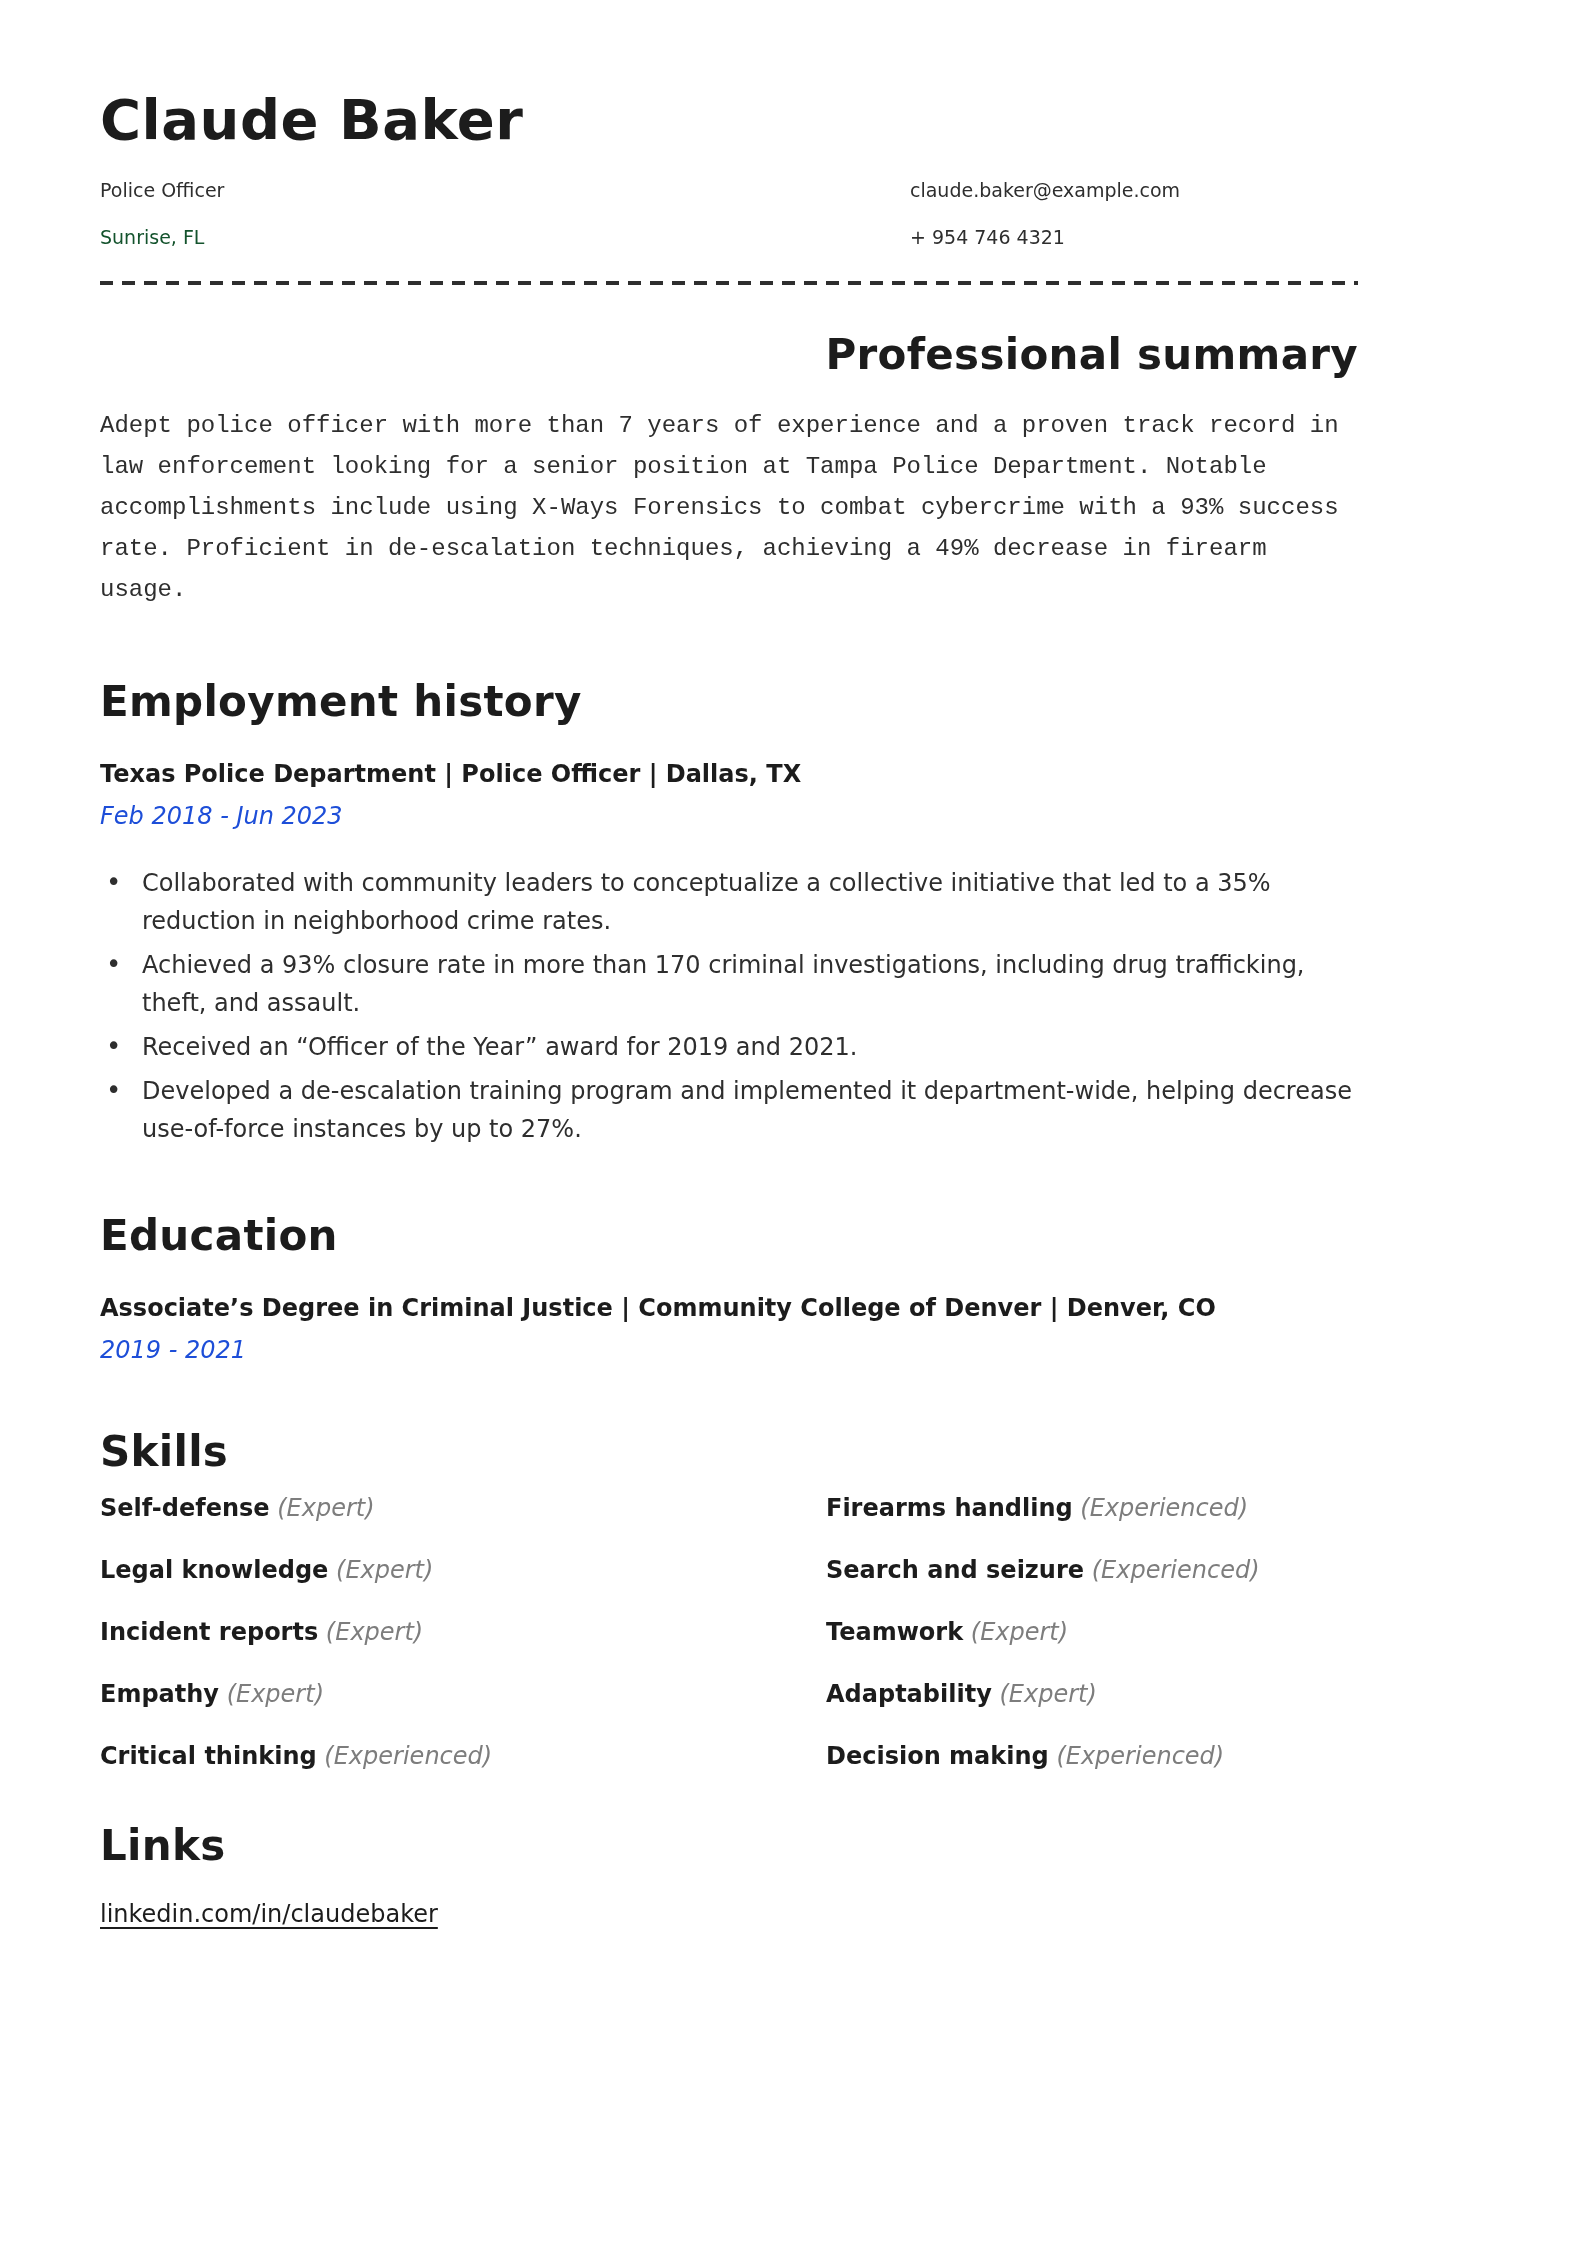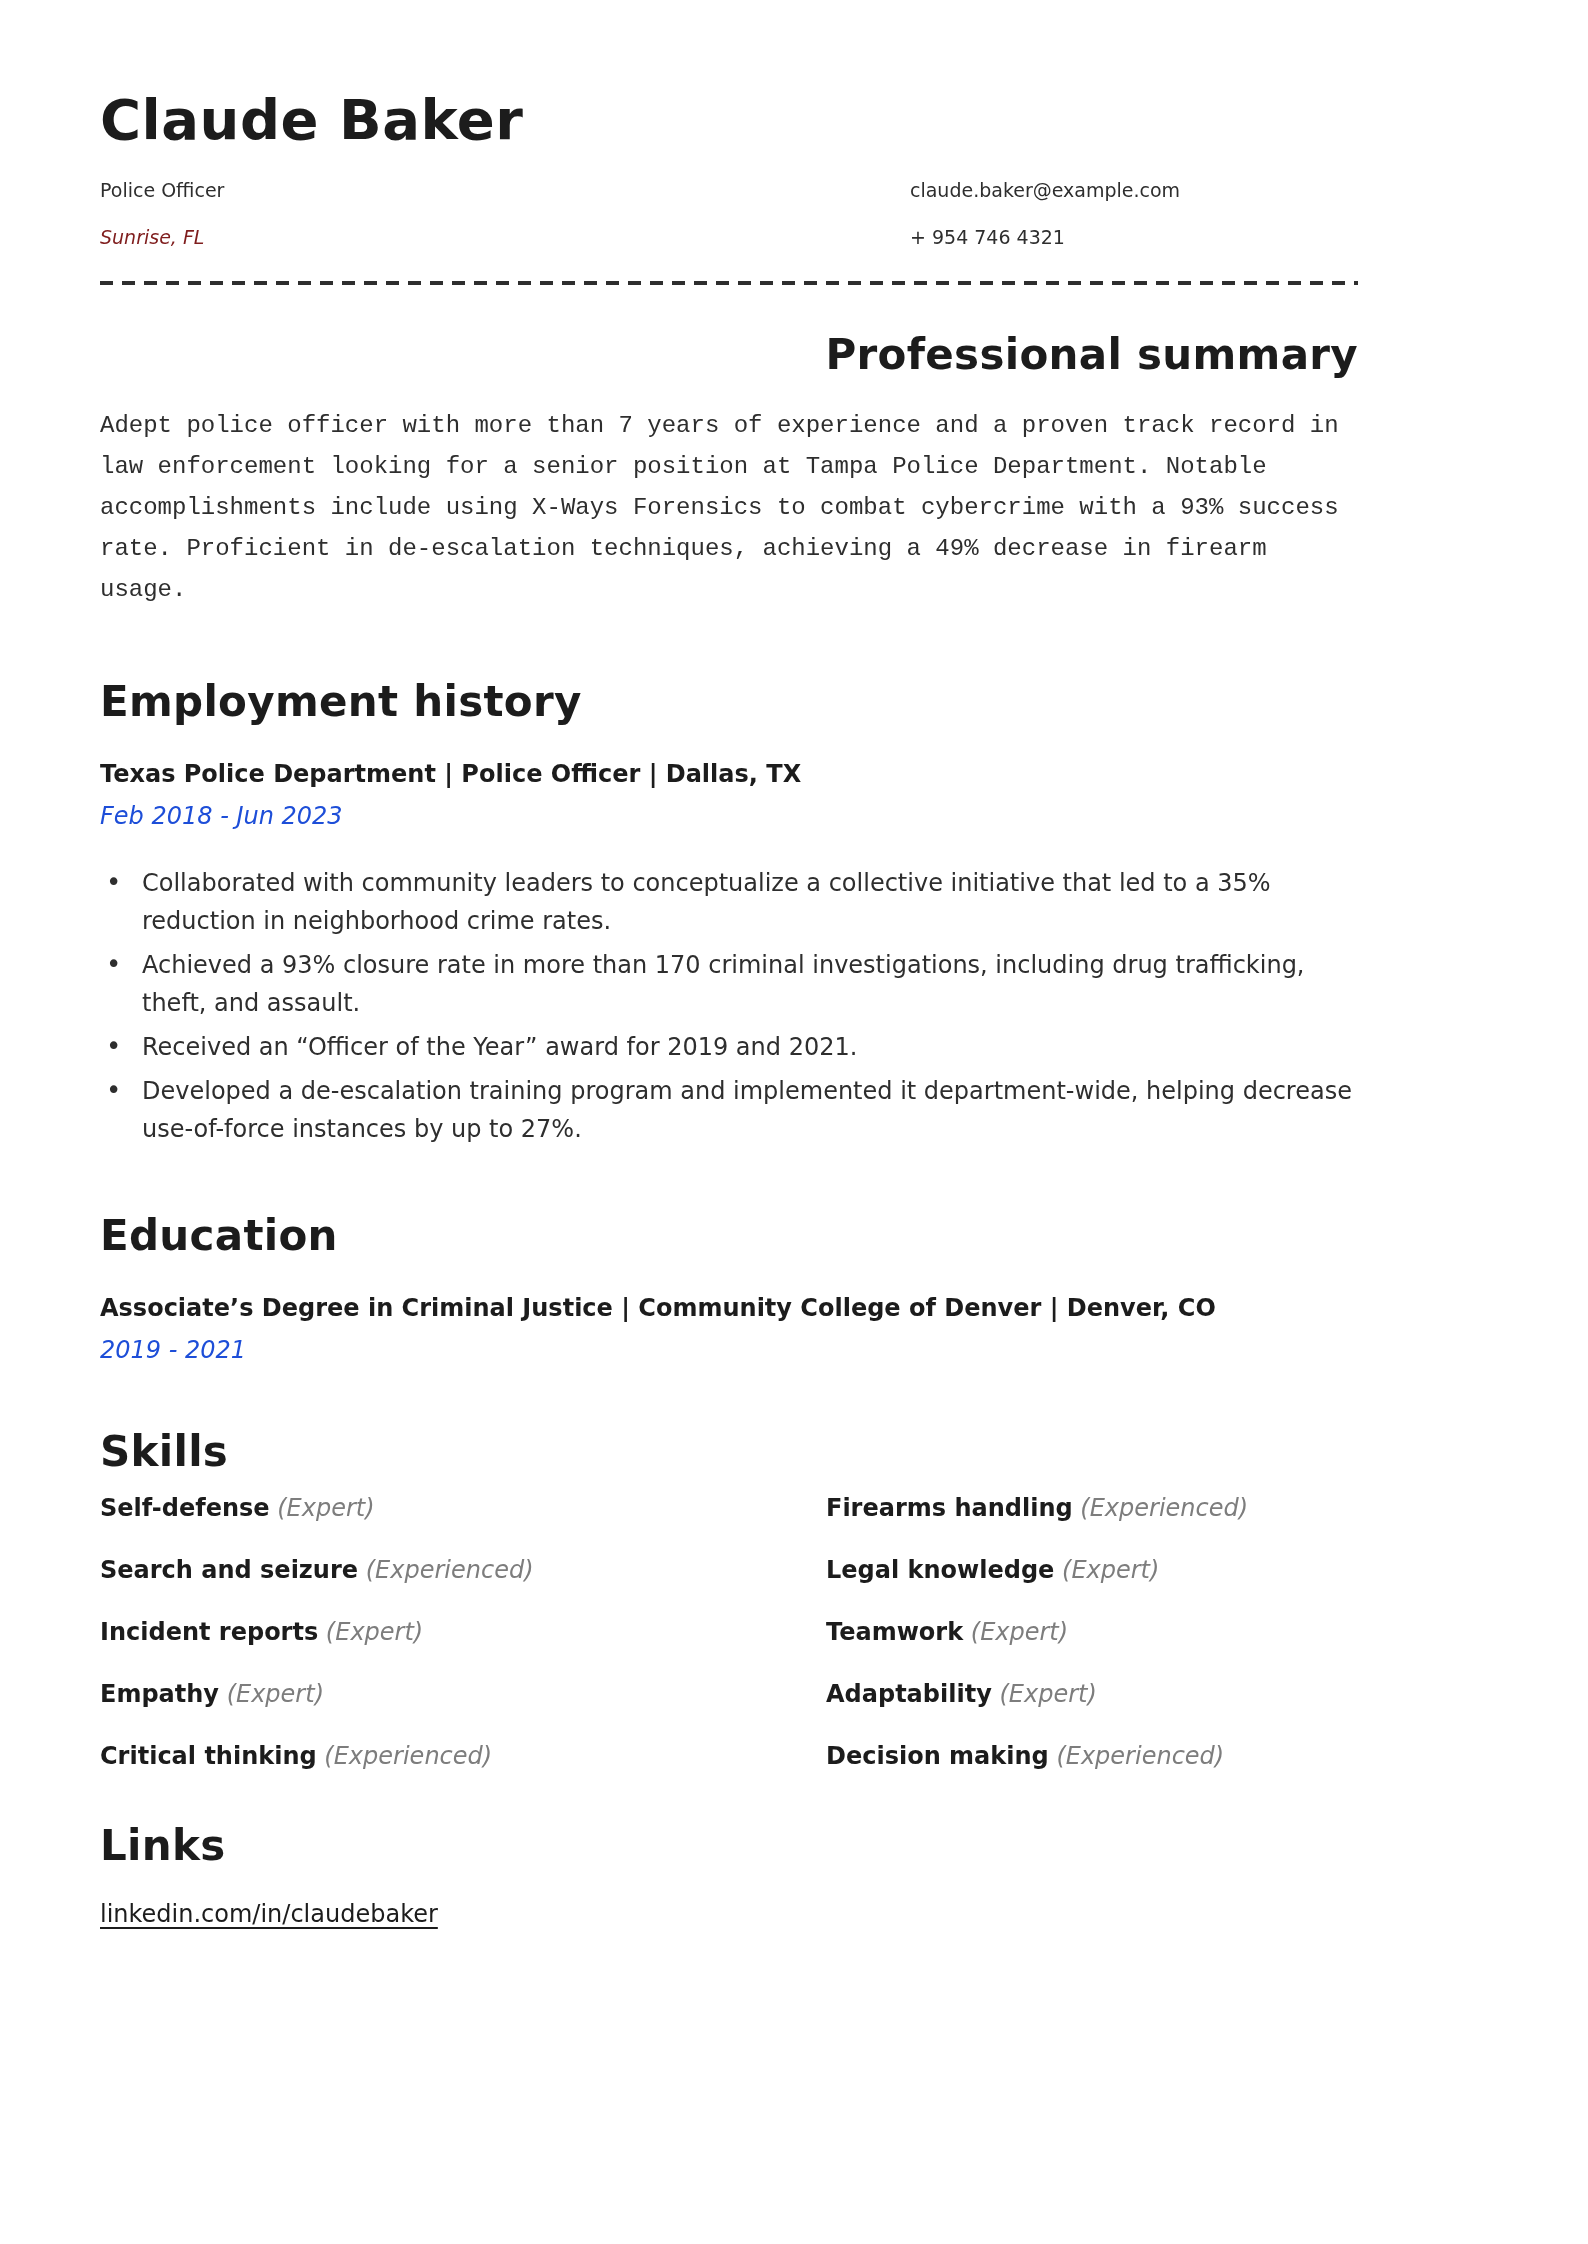--- a/index.html
+++ b/index.html
@@ -27,22 +27,21 @@
   }
   .contact-grid {
     display: grid;
     grid-template-columns: 810px auto;
     row-gap: 20px;
     font-size: 19px;
     line-height: 27px;
     color: #2e2e2e;
   }
   .muted-italic {
-    color: #7f1d1d;
-    font-style: italic;
+    color: #14532d;
   }
   .divider {
     margin-top: 30px;
     height: 4px;
     background: repeating-linear-gradient(to right, #2e2e2e 0 13px, transparent 13px 22px);
   }
   
   h2.section-heading {
     font-size: 42px;
     font-weight: bold;
@@ -157,22 +156,22 @@
     <h2 class="section-heading mt-education">Education</h2>
     <h3 class="bold-line">Associate’s Degree in Criminal Justice | Community College of Denver | Denver, CO</h3>
     <div class="dates">2019 - 2021</div>
   </section>
 
   <section>
     <h2 class="section-heading mt-skills">Skills</h2>
     <div class="skills-grid">
       <div><span class="skill-name">Self-defense</span> <span class="skill-level">(Expert)</span></div>
       <div><span class="skill-name">Firearms handling</span> <span class="skill-level">(Experienced)</span></div>
+      <div><span class="skill-name">Legal knowledge</span> <span class="skill-level">(Expert)</span></div>
       <div><span class="skill-name">Search and seizure</span> <span class="skill-level">(Experienced)</span></div>
-      <div><span class="skill-name">Legal knowledge</span> <span class="skill-level">(Expert)</span></div>
       <div><span class="skill-name">Incident reports</span> <span class="skill-level">(Expert)</span></div>
       <div><span class="skill-name">Teamwork</span> <span class="skill-level">(Expert)</span></div>
       <div><span class="skill-name">Empathy</span> <span class="skill-level">(Expert)</span></div>
       <div><span class="skill-name">Adaptability</span> <span class="skill-level">(Expert)</span></div>
       <div><span class="skill-name">Critical thinking</span> <span class="skill-level">(Experienced)</span></div>
       <div><span class="skill-name">Decision making</span> <span class="skill-level">(Experienced)</span></div>
     </div>
   </section>
 
   <section>

